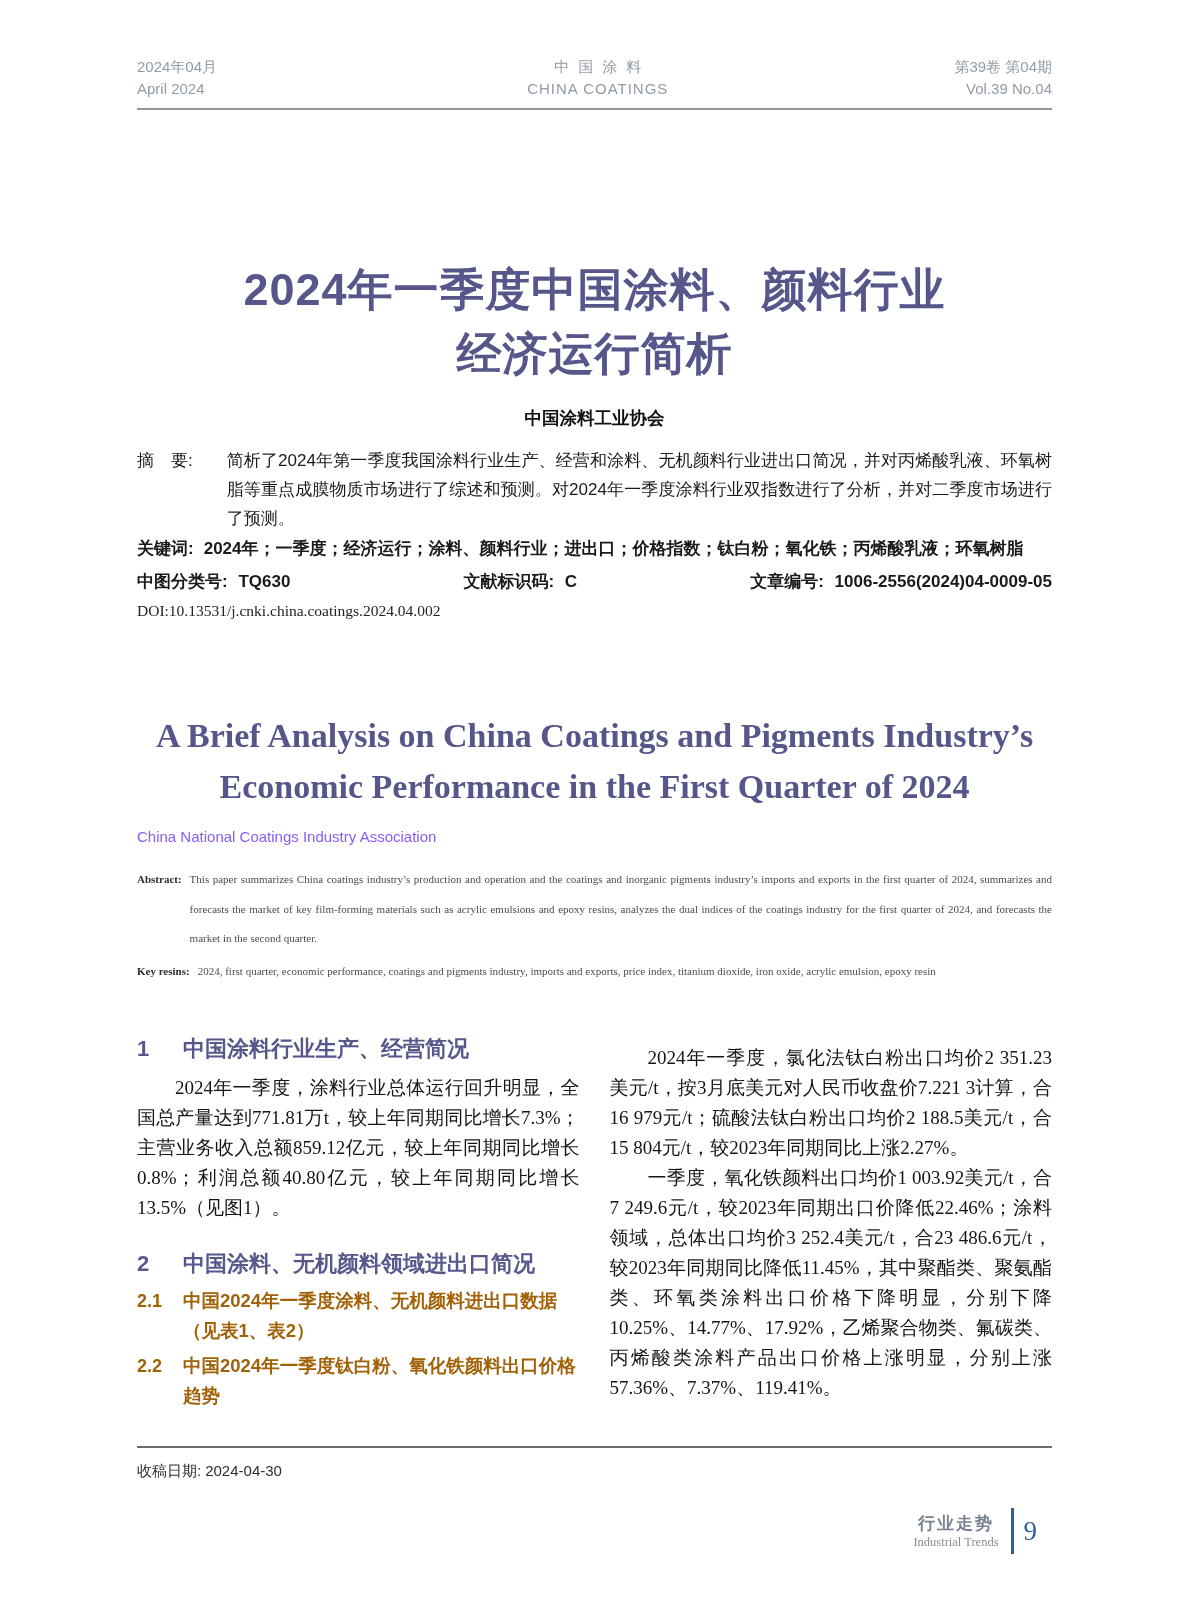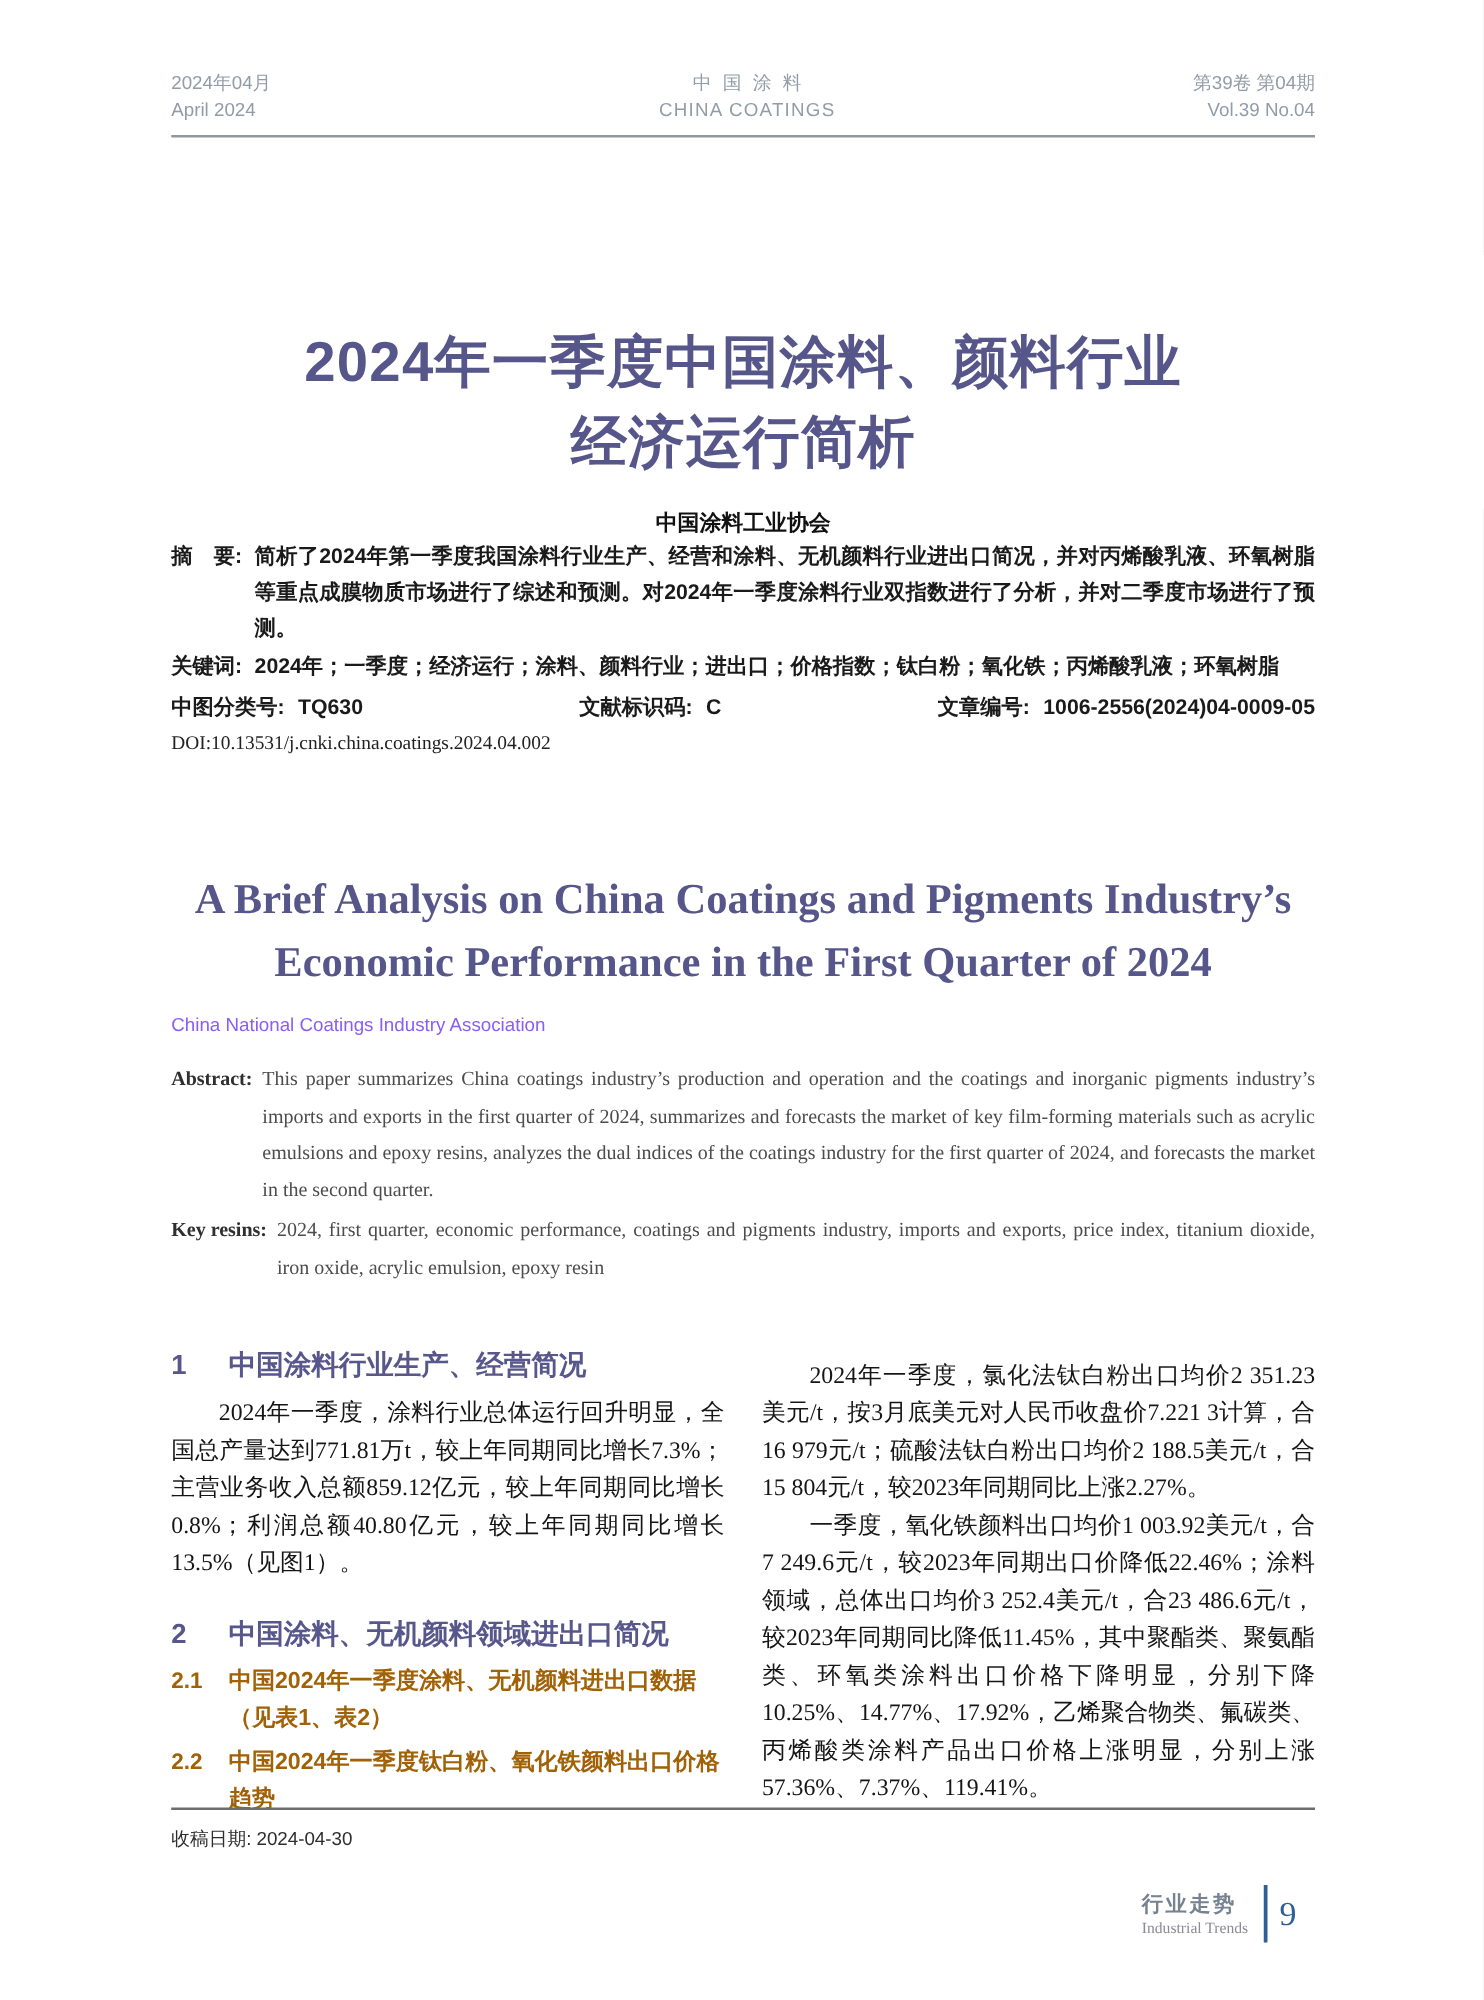--- a/index.html
+++ b/index.html
@@ -35,21 +35,21 @@
     letter-spacing: 1px;
   }
   .cn-author {
     margin-top: 20px; text-align: center;
     font-size: 17.5px; font-weight: 700; color: #111;
   }
 
   
   .hang { display: flex; text-align: justify; }
   .hang .lbl { flex: 0 0 auto; white-space: nowrap; margin-right: 10px; }
-  .abstract-cn { font-size: 17px; line-height: 29px; font-weight: 700; }
+  .abstract-cn { margin-top: 16px; font-size: 17px; line-height: 29px; font-weight: 400; gap: 24px; }
   .keywords-cn { margin-top: 1px;  font-size: 17px; line-height: 29px; font-weight: 600; }
 
   .meta-row {
     margin-top: 7px; display: flex; justify-content: space-between;
     font-size: 17px; font-weight: 600;
   }
   .meta-row .val { margin-left: 6px; font-weight: 600; margin-top: 24px; }
   .doi {
     margin-top: 9px; font-family: "Liberation Serif", "DejaVu Serif", serif;
     font-size: 15.5px; color: #222; font-weight: 400;
@@ -61,21 +61,21 @@
     color: #56568a; font-weight: 700;
     font-family: "Liberation Serif", "DejaVu Serif", serif;
     font-size: 34px; line-height: 51px;
   }
   .en-author {
     margin-top: 16px; 
     color: #8b5cf6; font-size: 15px;
   }
   .abstract-en, .keywords-en {
     font-family: "Liberation Serif", "DejaVu Serif", serif;
-    color: #4c4c4c; font-size: 16px; line-height: 29.5px;
+    color: #4c4c4c; font-size: 11px; line-height: 29.5px;
   }
   .abstract-en { margin-top: 20px; }
   .keywords-en { margin-top: 3px; }
   .abstract-en .lbl, .keywords-en .lbl { font-weight: 700; color: #2f2f2f; margin-right: 8px; }
 
   
   .columns { margin-top: 46px; display: flex; gap: 30px; }
   .col { width: calc(50% - 15px); }
 
   .sec-h {
@@ -111,21 +111,21 @@
     position: absolute; left: 137px; top: 1462px;
     font-size: 15px; color: #2e2e2e;
   }
   .received .val { margin-left: 4px; }
 
   
   .footer {
     position: absolute; right: 150px; bottom: 46px;
     display: flex; align-items: center;
   }
-  .footer-label { text-align: left; }
+  .footer-label { text-align: center; }
   .footer-cn { font-size: 17px; font-weight: 700; color: #76828f; letter-spacing: 2px; }
   .footer-en {
     font-size: 12.5px; color: #8b8b95;
     font-family: "Liberation Serif", "DejaVu Serif", serif;
   }
   .footer-bar { width: 3px; height: 46px; background: #2e5f96; margin: 0 10px 0 12px; }
   .footer-page {
     font-family: "Liberation Serif", "DejaVu Serif", serif;
     font-size: 27px; color: #2e5f96;
   }

